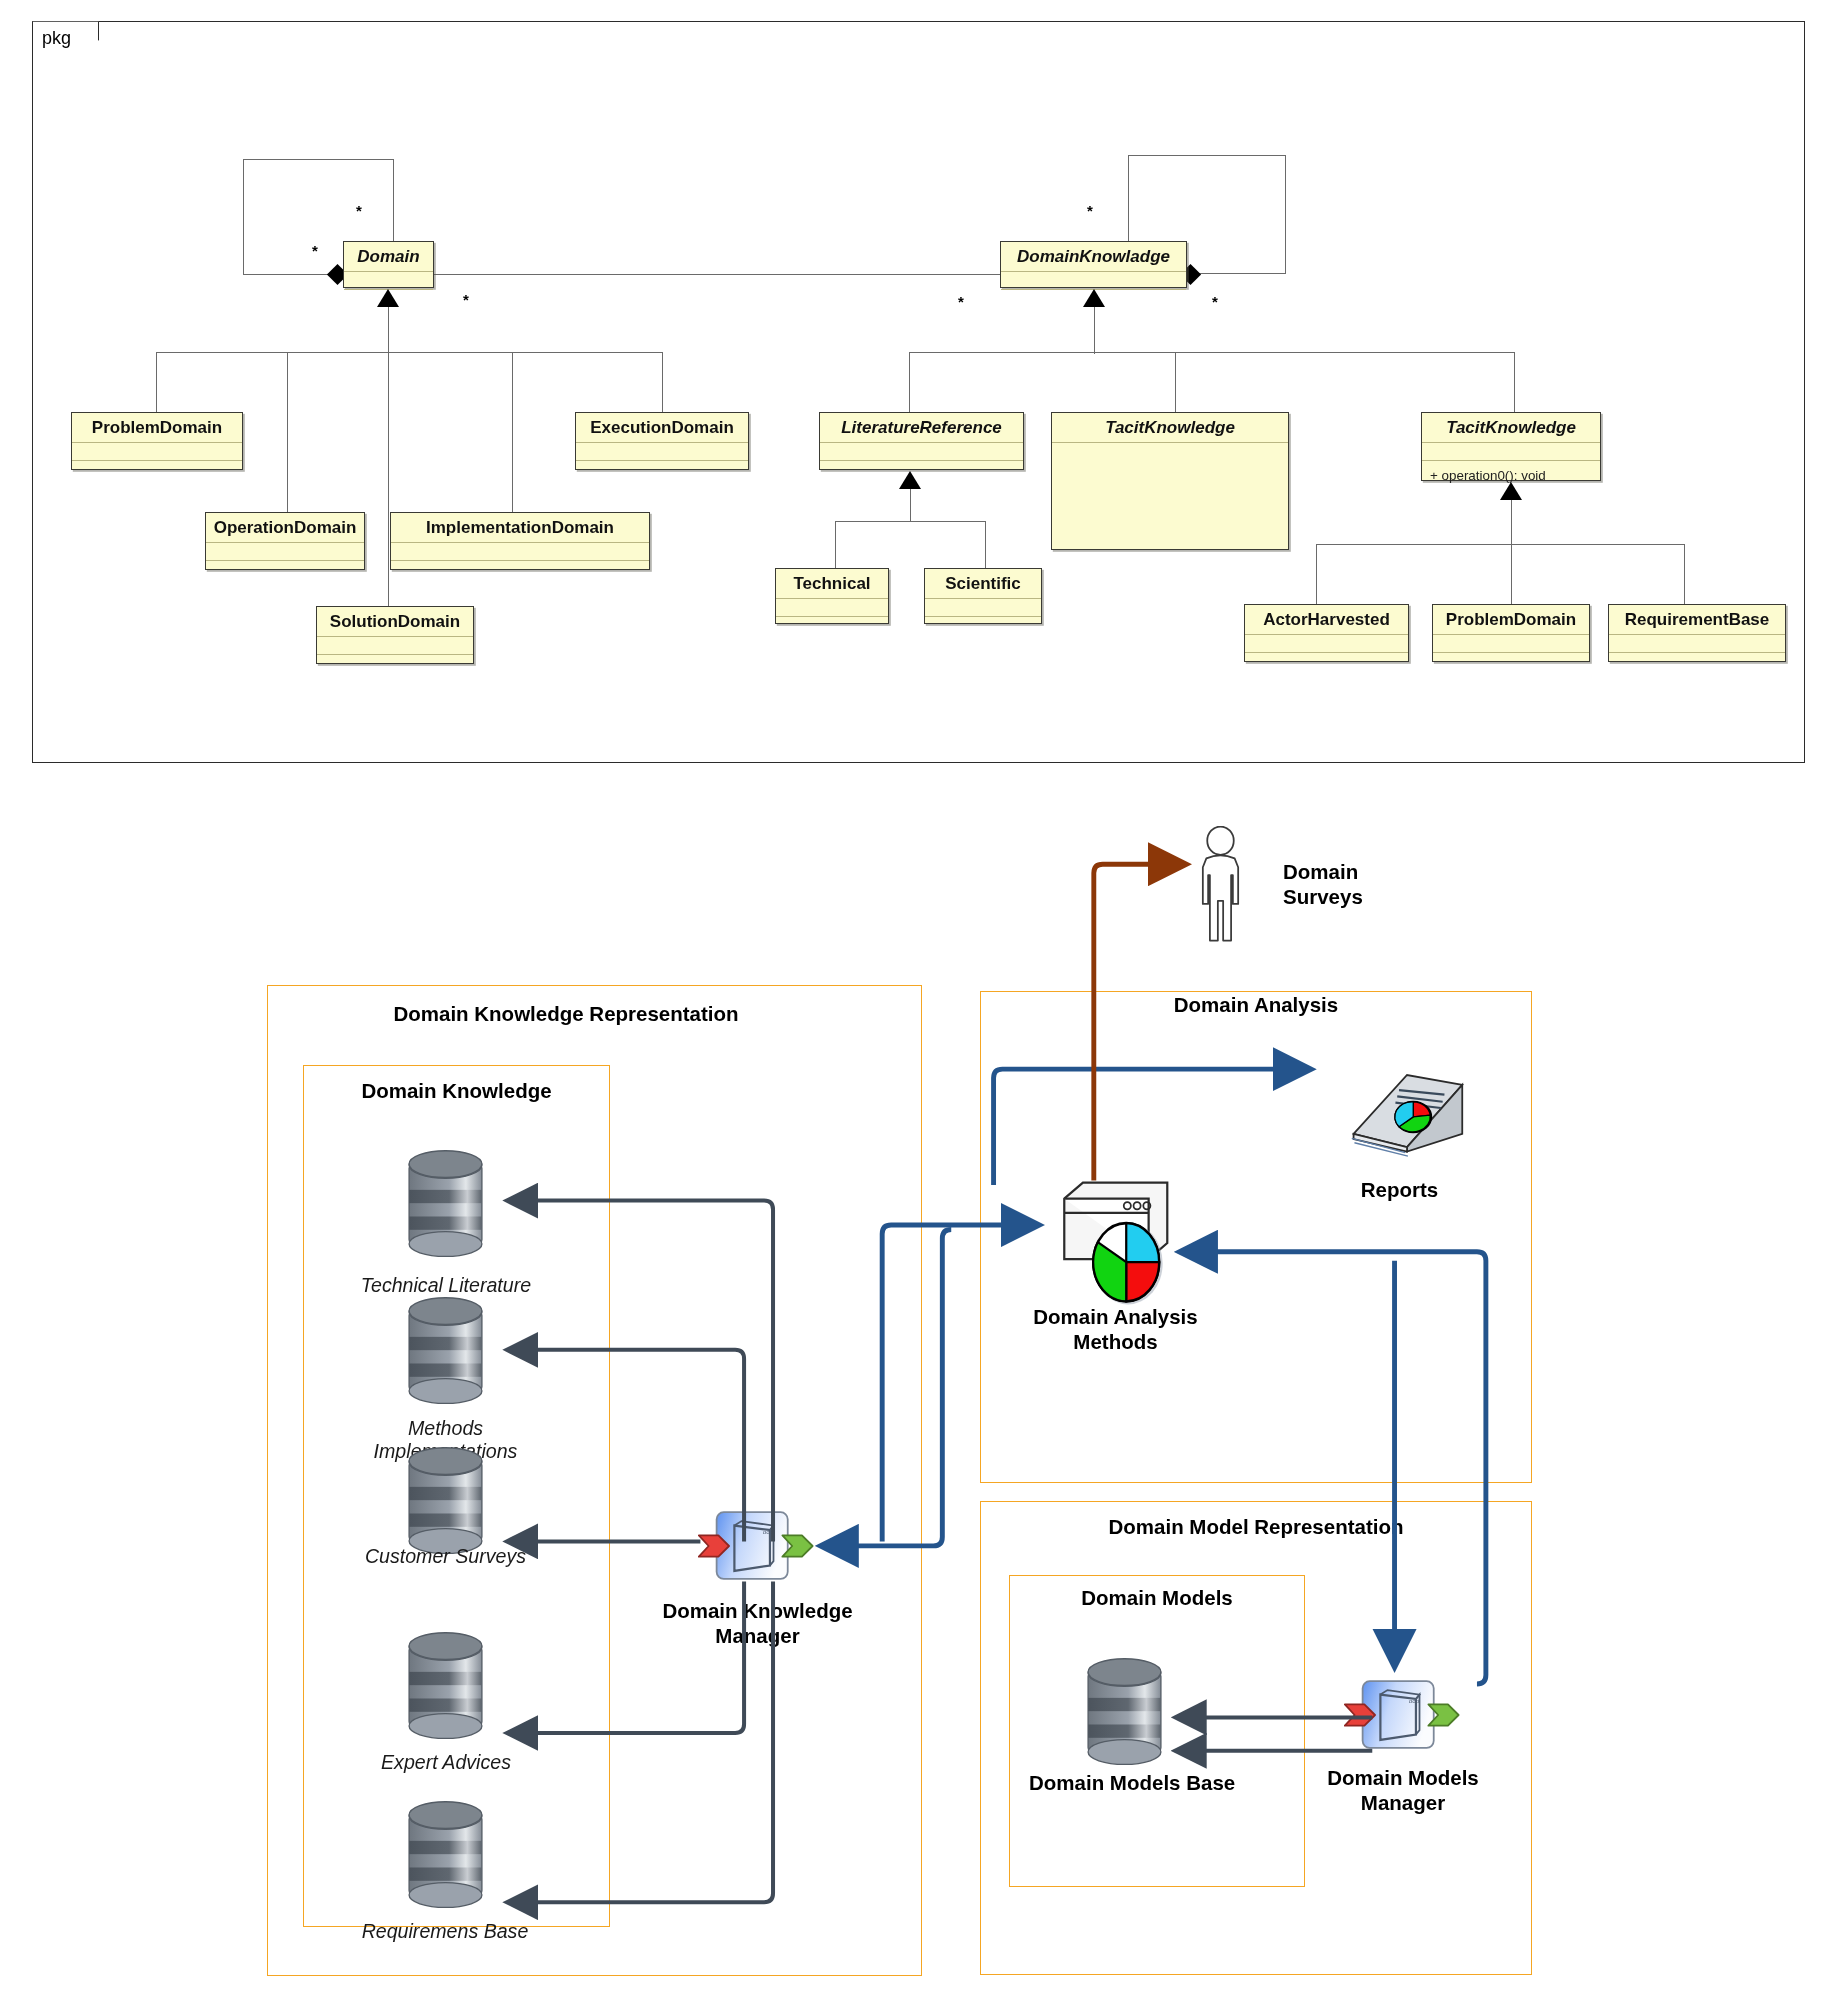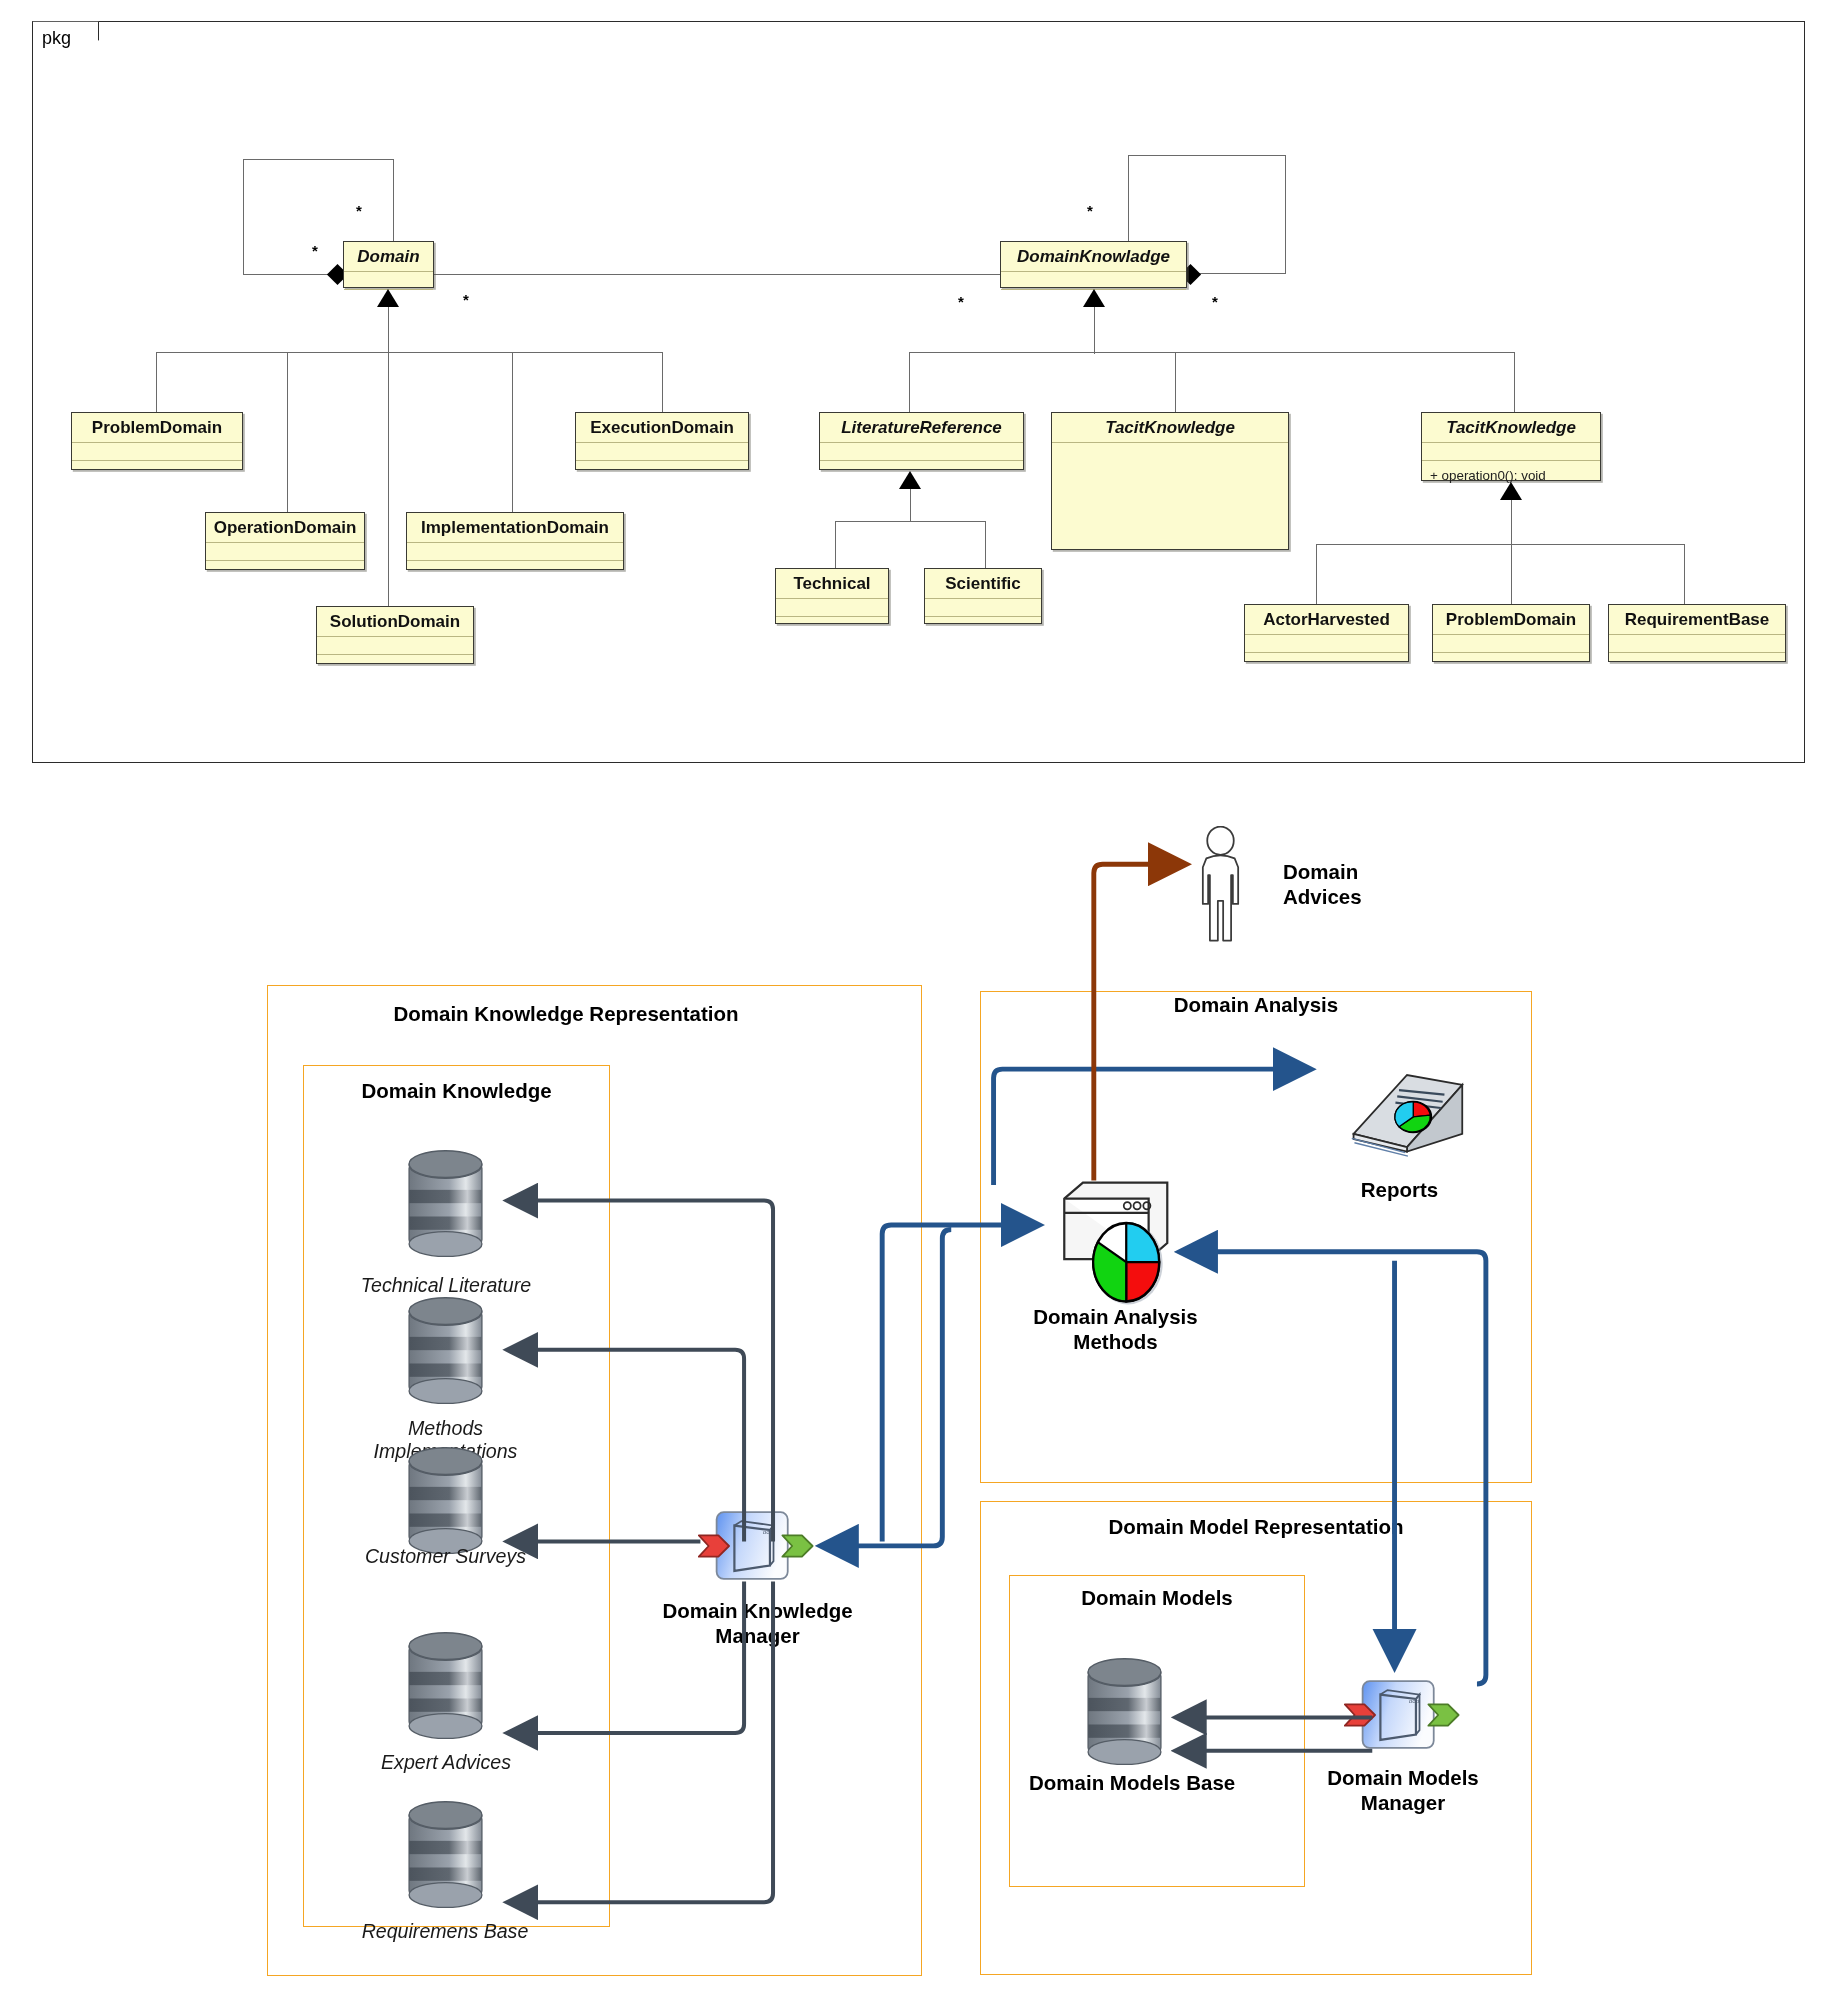--- a/index.html
+++ b/index.html
@@ -156,21 +156,21 @@
   <div class="cls-attrs empty" style="height:12.5px;"></div>
   <div class="cls-ops empty"></div>
 </div>
 
 <div class="uml-class concrete" style="left:316px; top:606px; width:158px; height:58px;">
   <div class="cls-name">SolutionDomain</div>
   <div class="cls-attrs empty" style="height:12.5px;"></div>
   <div class="cls-ops empty"></div>
 </div>
 
-<div class="uml-class concrete" style="left:406px; top:512px; width:218px; height:58px;">
+<div class="uml-class concrete" style="left:390px; top:512px; width:260px; height:58px;">
   <div class="cls-name">ImplementationDomain</div>
   <div class="cls-attrs empty" style="height:12.5px;"></div>
   <div class="cls-ops empty"></div>
 </div>
 
 <div class="uml-class concrete" style="left:575px; top:412px; width:174px; height:58px;">
   <div class="cls-name">ExecutionDomain</div>
   <div class="cls-attrs empty" style="height:12.5px;"></div>
   <div class="cls-ops empty"></div>
 </div>
@@ -260,21 +260,21 @@
 <div class="grp-title" style="left:1009px; top:1586px; width:296px;">Domain Models</div>
 
 <div class="abs" style="left:1194px; top:826px;">
   <svg width="53" height="116" viewBox="0 0 120 260">
     <ellipse cx="60" cy="32" rx="30" ry="32" fill="#fff" stroke="#3b3b3b" stroke-width="4"></ellipse>
     <path d="M28 72 Q60 58 92 72 L100 92 L100 175 L88 175 L88 110 L84 110 L84 258 L66 258 L66 168 L54 168 L54 258 L36 258 L36 110 L32 110 L32 175 L20 175 L20 92 Z" fill="#fff" stroke="#3b3b3b" stroke-width="4" stroke-linejoin="round"></path>
   </svg>
 </div>
 <div class="comp-label" style="left:1283px; top:860px; text-align:left;">
   <div>Domain</div>
-  <div>Advices</div>
+  <div>Surveys</div>
 </div>
 
 <div class="abs" style="left:1056px; top:1172px;">
   <svg width="116" height="111" viewBox="0 0 260 250">
     <path d="M18 60 L60 24 L250 24 L250 160 L208 196 L18 196 Z" fill="#f6f6f6" stroke="#2b2b2b" stroke-width="5"></path>
     <path d="M18 60 L208 60 L208 196" fill="#fff" stroke="#2b2b2b" stroke-width="5"></path>
     <path d="M18 92 L208 92" stroke="#2b2b2b" stroke-width="5"></path>
     <circle cx="160" cy="76" r="8" fill="none" stroke="#2b2b2b" stroke-width="4"></circle>
     <circle cx="182" cy="76" r="8" fill="none" stroke="#2b2b2b" stroke-width="4"></circle>
     <circle cx="204" cy="76" r="8" fill="none" stroke="#2b2b2b" stroke-width="4"></circle>

